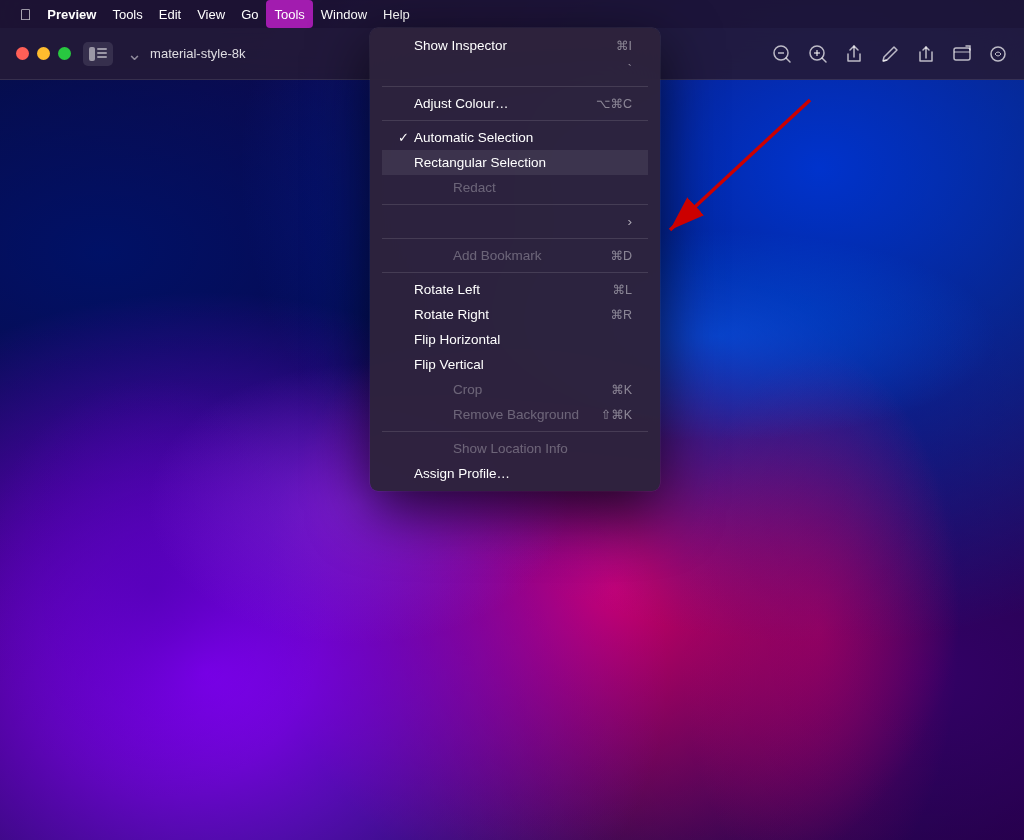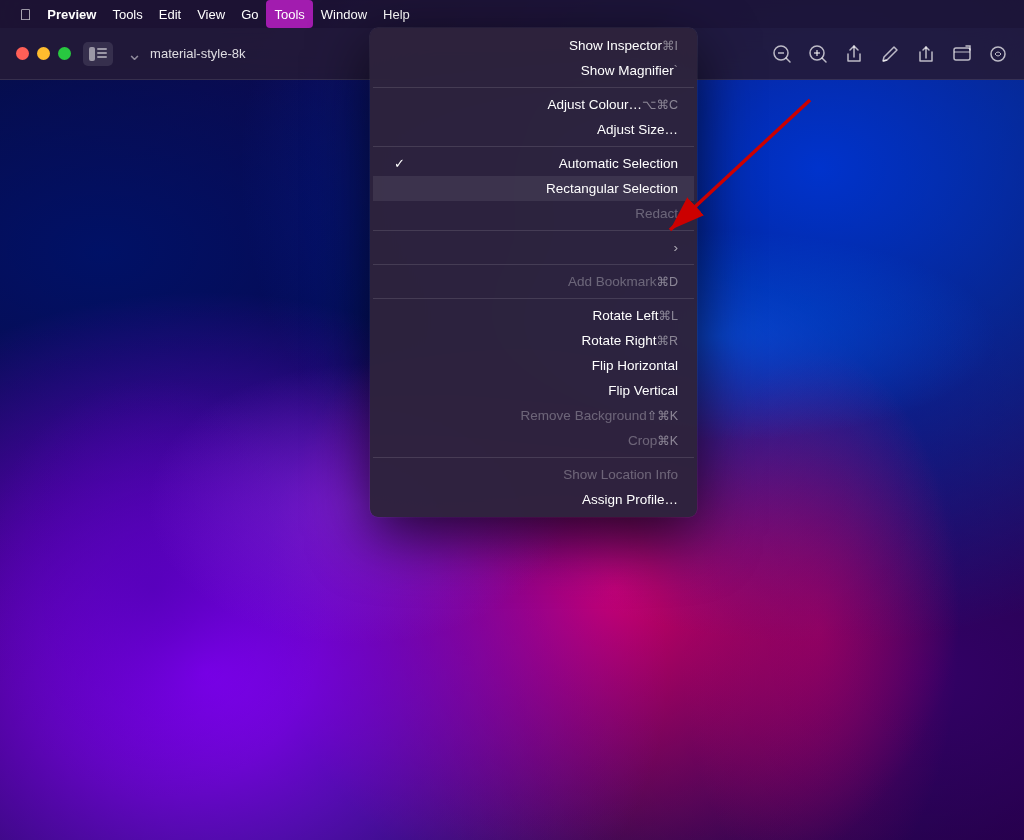--- a/index.html
+++ b/index.html
@@ -134,30 +134,29 @@
       display: flex;
       align-items: center;
       justify-content: center;
     }
 
     
     .dropdown-menu {
       position: absolute;
       top: 28px;
       left: 370px;
-      width: 327px;
+      width: 290px;
       background: rgba(45, 35, 60, 0.97);
       backdrop-filter: blur(30px);
       border-radius: 8px;
       box-shadow: 0 20px 60px rgba(0,0,0,0.7), 0 0 0 0.5px rgba(255,255,255,0.15);
       z-index: 200;
-      padding: 5px 3px;
+      padding: 5px 12px;
       color: #fff;
       font-size: 13.5px;
-      text-align: right;
     }
 
     .menu-item {
       display: flex;
       align-items: center;
       padding: 5px 16px;
       cursor: default;
       min-height: 24px;
       position: relative;
     }
@@ -316,36 +315,30 @@
 
 <div class="dropdown-menu">
 
   <div class="menu-item">
     <span class="menu-item-checkmark"></span>
     <span class="menu-item-label">Show Inspector</span>
     <span class="menu-item-shortcut">⌘I</span>
   </div>
   <div class="menu-item">
     <span class="menu-item-checkmark"></span>
-    <span class="menu-item-label">Show Magnifier</span>
     <span class="menu-item-shortcut">`</span>
   </div>
 
   <div class="menu-separator"></div>
 
   <div class="menu-item">
     <span class="menu-item-checkmark"></span>
     <span class="menu-item-label">Adjust Colour…</span>
     <span class="menu-item-shortcut">⌥⌘C</span>
   </div>
-  <div class="menu-item">
-    <span class="menu-item-checkmark"></span>
-    <span class="menu-item-label">Adjust Size…</span>
-    <span class="menu-item-shortcut"></span>
-  </div>
 
   <div class="menu-separator"></div>
 
   <div class="menu-item">
     <span class="menu-item-checkmark">✓</span>
     <span class="menu-item-label">Automatic Selection</span>
   </div>
   <div class="menu-item highlighted">
     <span class="menu-item-checkmark"></span>
     <span class="menu-item-label">Rectangular Selection</span>
@@ -385,27 +378,27 @@
   <div class="menu-item">
     <span class="menu-item-checkmark"></span>
     <span class="menu-item-label">Flip Horizontal</span>
   </div>
   <div class="menu-item">
     <span class="menu-item-checkmark"></span>
     <span class="menu-item-label">Flip Vertical</span>
   </div>
   <div class="menu-item disabled">
     <span class="menu-item-checkmark"></span>
+    <span class="menu-item-label">Crop</span>
+    <span class="menu-item-shortcut">⌘K</span>
+  </div>
+  <div class="menu-item disabled">
+    <span class="menu-item-checkmark"></span>
     <span class="menu-item-label">Remove Background</span>
     <span class="menu-item-shortcut">⇧⌘K</span>
-  </div>
-  <div class="menu-item disabled">
-    <span class="menu-item-checkmark"></span>
-    <span class="menu-item-label">Crop</span>
-    <span class="menu-item-shortcut">⌘K</span>
   </div>
 
   <div class="menu-separator"></div>
 
   <div class="menu-item disabled">
     <span class="menu-item-checkmark"></span>
     <span class="menu-item-label">Show Location Info</span>
   </div>
   <div class="menu-item">
     <span class="menu-item-checkmark"></span>

